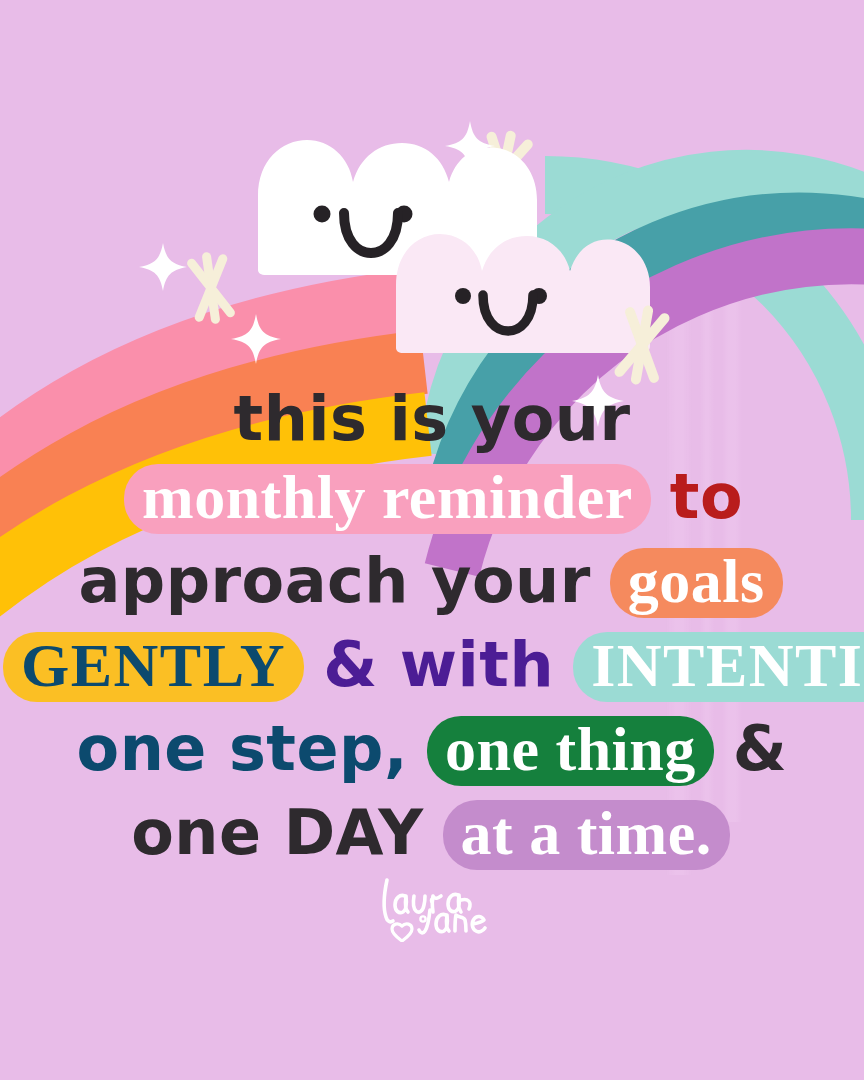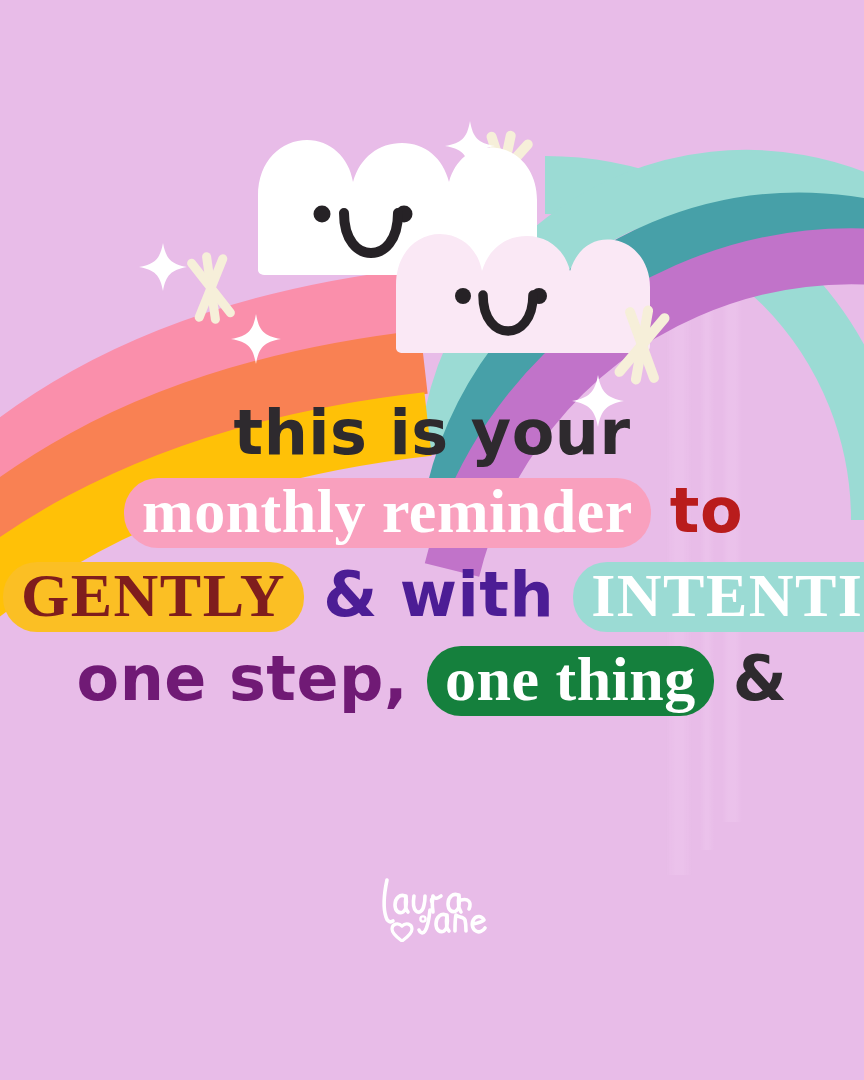--- a/index.html
+++ b/index.html
@@ -15,21 +15,21 @@
     overflow:hidden;
   }
   #art {
     position:absolute;
     inset:0;
     width:864px; height:1080px;
   }
   
   #quote {
     position:absolute;
-    left:0; top:402px;
+    left:0; top:388px;
     width:864px;
     text-align:center;
     z-index:6;
   }
   .qline {
     display:block;
     white-space:nowrap;
     line-height:1.0;
     margin-bottom:14px;
   }
@@ -196,29 +196,35 @@
   <div id="quote">
 
     <div class="qline">
       <span class="seg" style="color: rgb(46, 42, 46);">this is your</span>
     </div>
 
     <div class="qline">
       <span class="seg hl" style="background: rgb(249, 160, 190); color: rgb(255, 255, 255);">monthly reminder</span><span class="sp"></span><span class="seg" style="color: #b91c1c;">to</span>
     </div>
 
-
-    <div class="qline">
-      <span class="seg hl caps" style="background: rgb(251, 191, 36); color: #7f1d1d;">GENTLY</span><span class="sp"></span><span class="seg" style="color: #4c1d95;">&amp; with</span><span class="sp"></span><span class="seg hl caps" style="background: rgb(155, 219, 212); color: rgb(255, 255, 255);">INTENTION;</span>
-    </div>
-
-    <div class="qline">
-      <span class="seg" style="color: #701a75; text-align: center;">one step,</span><span class="sp"></span><span class="seg hl" style="background: #15803d; color: rgb(255, 255, 255);">one thing</span><span class="sp"></span><span class="seg" style="color: rgb(46, 42, 46);">&amp;</span>
-    </div>
-
+    <div class="qline">
+      <span class="seg" style="color: rgb(46, 42, 46);">approach your</span><span class="sp"></span><span class="seg hl" style="background: rgb(245, 138, 94); color: rgb(255, 255, 255);">goals</span>
+    </div>
+
+    <div class="qline">
+      <span class="seg hl caps" style="background: rgb(251, 191, 36); color: #0c4a6e;">GENTLY</span><span class="sp"></span><span class="seg" style="color: #4c1d95;">&amp; with</span><span class="sp"></span><span class="seg hl caps" style="background: rgb(155, 219, 212); color: rgb(255, 255, 255);">INTENTION;</span>
+    </div>
+
+    <div class="qline">
+      <span class="seg" style="color: #0c4a6e; text-align: center;">one step,</span><span class="sp"></span><span class="seg hl" style="background: #15803d; color: rgb(255, 255, 255);">one thing</span><span class="sp"></span><span class="seg" style="color: rgb(46, 42, 46);">&amp;</span>
+    </div>
+
+    <div class="qline">
+      <span class="seg" style="color: rgb(46, 42, 46);">one DAY</span><span class="sp"></span><span class="seg hl" style="background: rgb(196, 140, 204); color: rgb(255, 255, 255);">at a time.</span>
+    </div>
   </div>
 
   <div id="signature">
     <svg class="sig-svg" width="140" height="70" viewBox="0 0 140 70" xmlns="http://www.w3.org/2000/svg">
       <g fill="none" stroke="#FFFFFF" stroke-width="3.6" stroke-linecap="round" stroke-linejoin="round">
 
         <path d="M25 8 C22 22 21 36 24 45 C25 49 28 51 31 49"></path>
 
         <path d="M43 24 C38 22 33 26 33 33 C33 39 37 42 41 40 C44 38 45 32 44 24 C43 31 43 37 46 40"></path>
 

